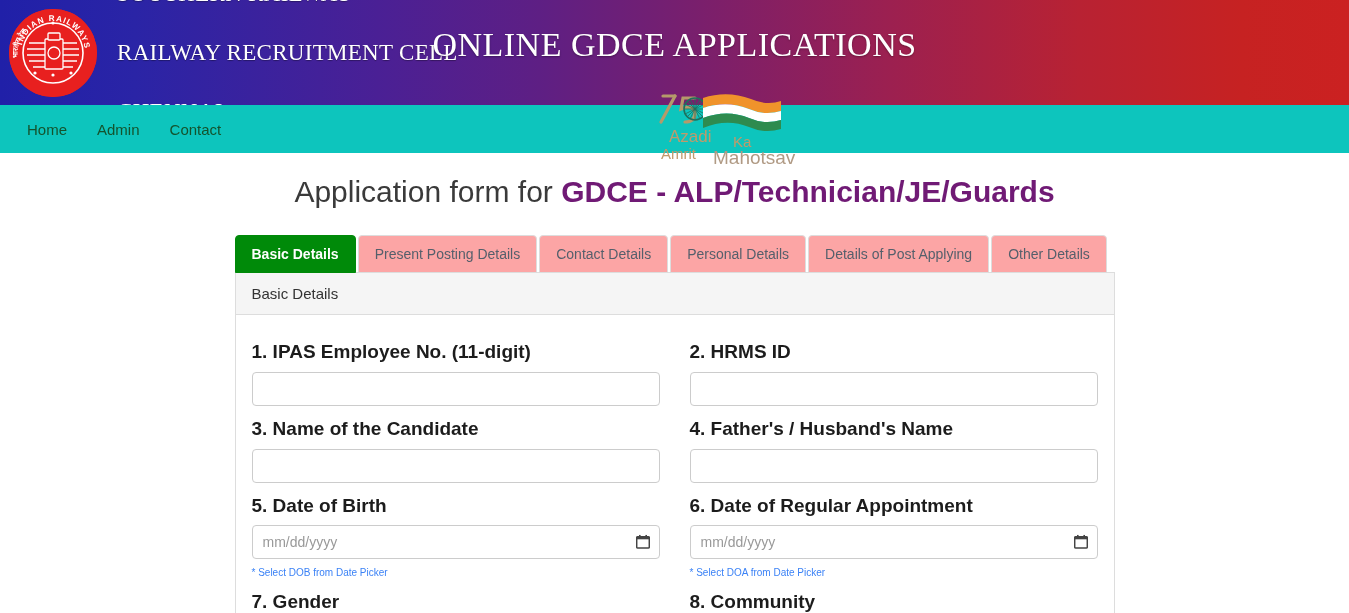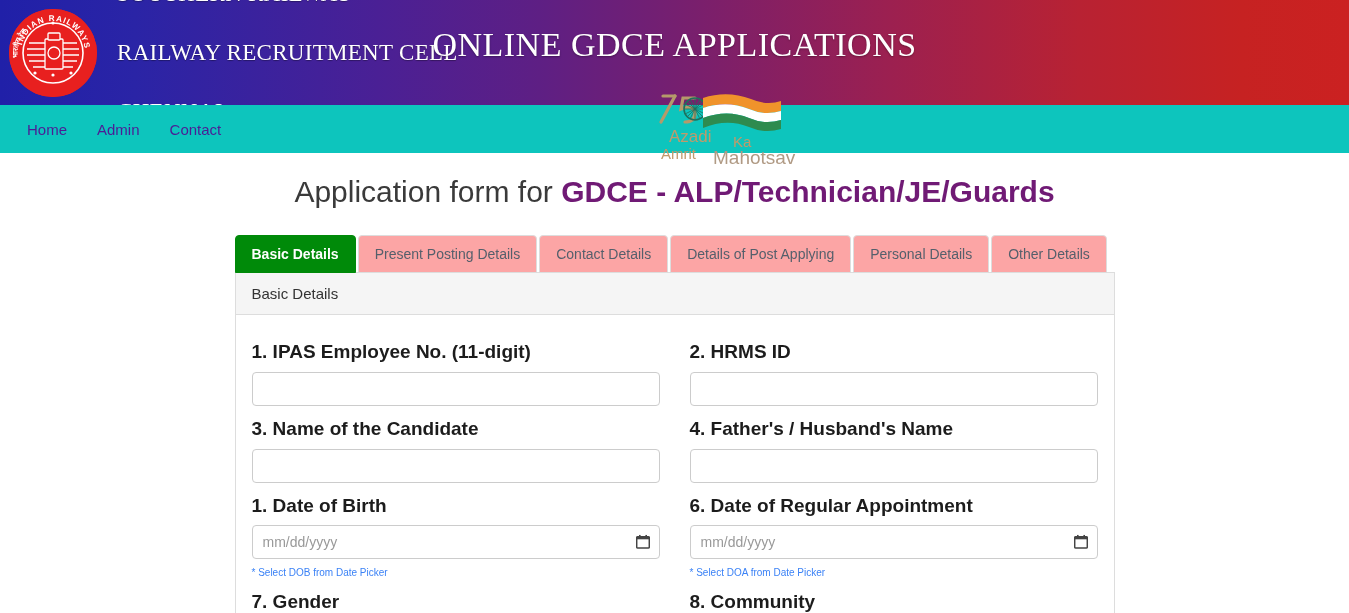--- a/index.html
+++ b/index.html
@@ -72,21 +72,21 @@
   .navbar {
     height: 48px;
     background: #0dc5bd;
     display: flex;
     align-items: center;
     padding-left: 12px;
     position: relative;
     z-index: 1;
   }
   .nav-item {
-    color: #4c1d95;
+    color: #14532d;
     font-size: 15px;
     padding: 6px 15px;
     text-decoration: none;
     cursor: pointer;
     line-height: 1;
   }
 
   
   .azadi {
     position: absolute;
@@ -293,22 +293,22 @@
 <h1 class="page-title">
   <span>Application form for </span><b>GDCE - ALP/Technician/JE/Guards</b>
 </h1>
 
 <div class="content-wrap">
 
   <div class="tabs">
     <div class="tab active">Basic Details</div>
     <div class="tab">Present Posting Details</div>
     <div class="tab">Contact Details</div>
+    <div class="tab">Personal Details</div>
     <div class="tab">Details of Post Applying</div>
-    <div class="tab">Personal Details</div>
     <div class="tab">Other Details</div>
   </div>
 
   <div class="panel">
     <div class="panel-heading">Basic Details</div>
 
     <div class="panel-body">
 
       <div class="form-row">
         <div class="form-col">
@@ -327,21 +327,21 @@
           <input class="form-control" type="text" value="" style="">
         </div>
         <div class="form-col">
           <label class="form-label">4. Father's / Husband's Name</label>
           <input class="form-control" type="text" value="" style="">
         </div>
       </div>
 
       <div class="form-row">
         <div class="form-col">
-          <label class="form-label">1. Date of Birth</label>
+          <label class="form-label">5. Date of Birth</label>
           <div class="date-wrap">
             <input class="form-control date-input" type="text" placeholder="mm/dd/yyyy" style="">
             <span class="cal-icon">
               <svg width="14" height="15" viewBox="0 0 14 15" aria-hidden="true">
                 <rect x="0.7" y="2.2" width="12.6" height="11.3" rx="1" fill="none" stroke="#444" stroke-width="1.5"></rect>
                 <rect x="0.7" y="2.2" width="12.6" height="2.6" fill="#444"></rect>
                 <rect x="3" y="0.4" width="1.6" height="3" fill="#444"></rect>
                 <rect x="9.4" y="0.4" width="1.6" height="3" fill="#444"></rect>
               </svg>
             </span>

